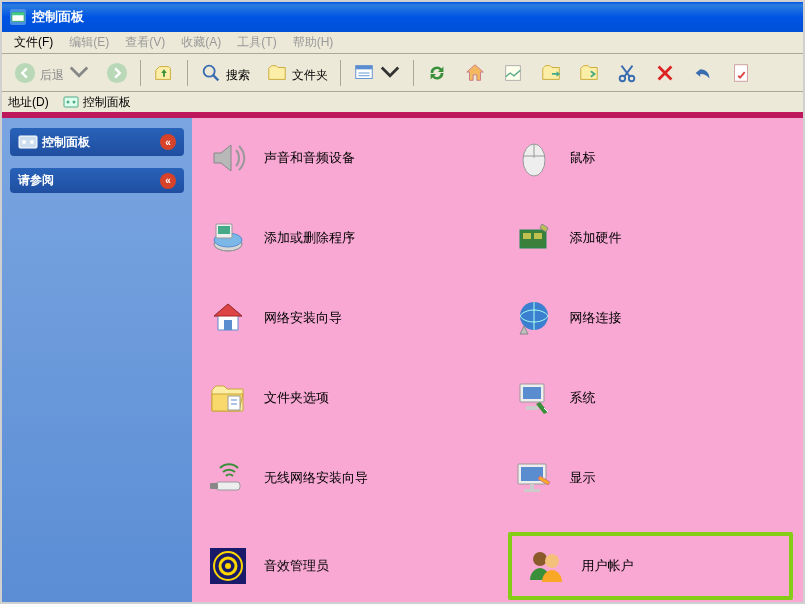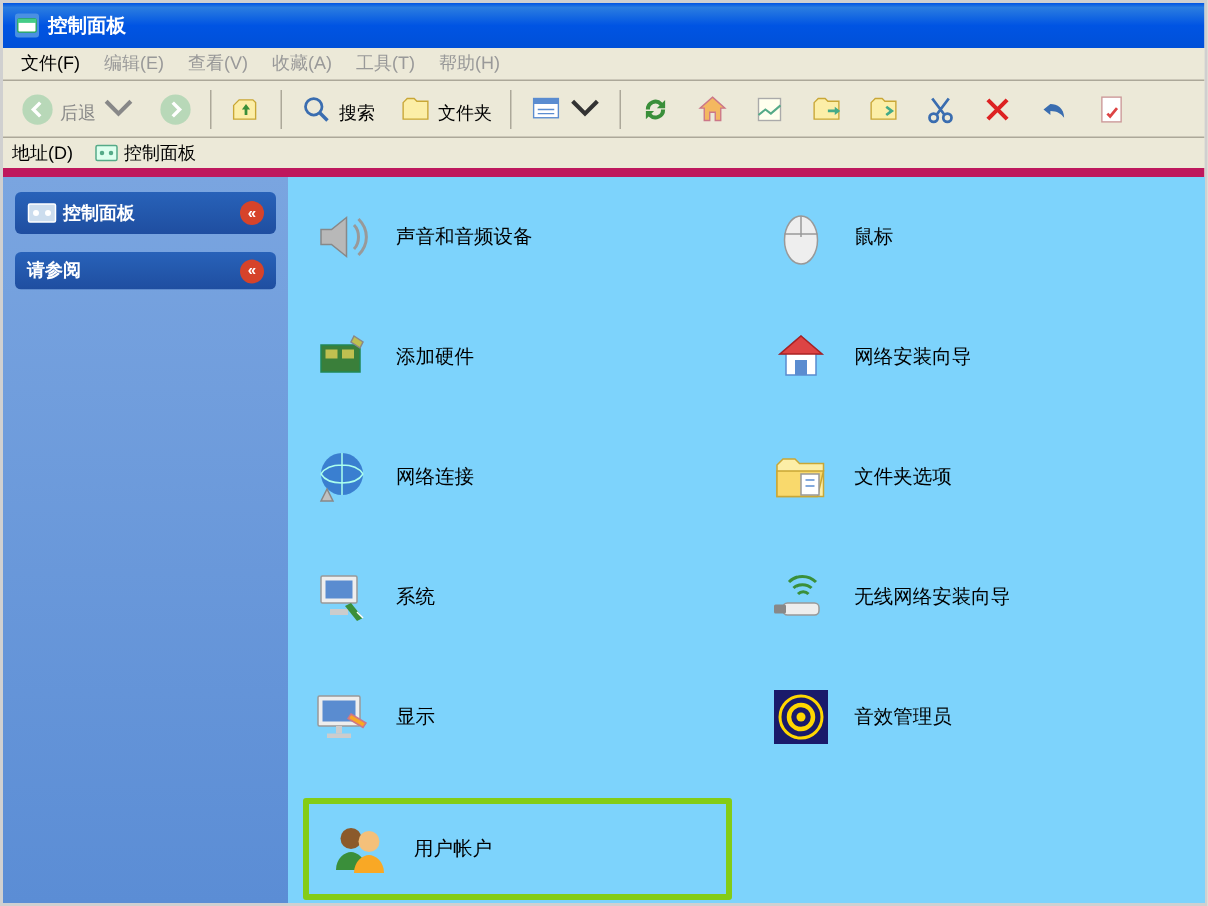--- a/index.html
+++ b/index.html
@@ -19,21 +19,21 @@
 .addressbar .label { color: #000; }
 .addressbar .field { flex: 0 0 auto; display: flex; align-items: center; gap: 4px; padding: 1px 4px; }
 .content { display: flex; height: calc(604px - 30px - 22px - 38px - 26px - 4px); }
 .sidebar { width: 190px; background: linear-gradient(to bottom, #7aa5e0, #5b8dd5); padding: 10px 8px; }
 .panel { background: #eff3ff; border-radius: 4px; margin-bottom: 12px; overflow: hidden; }
 .panel-head { background: linear-gradient(to bottom, #2862b9, #1f4ea0); color: white; font-weight: bold; padding: 4px 8px; display: flex; align-items: center; justify-content: space-between; font-size: 12px; }
 .panel-head .chev { width: 16px; height: 16px; background: #d6432a; border-radius: 50%; display: flex; align-items: center; justify-content: center; color: white; font-size: 10px; }
 .panel-body { padding: 8px; }
 .panel-link { display: flex; align-items: center; gap: 6px; padding: 3px 0; color: #215dc6; cursor: pointer; }
 .panel-head .picon { width: 20px; height: 20px; margin-right: 4px; }
-.main { flex: 1; background: #7dd3fc; padding: 14px 10px; overflow: auto; }
+.main { flex: 1; background: #f9a8d4; padding: 14px 10px; overflow: auto; }
 .grid { display: grid; grid-template-columns: 1fr 1fr; gap: 28px 20px; }
 .cpl { display: flex; align-items: center; gap: 14px; cursor: pointer; padding: 4px; }
 .cpl .ic { width: 44px; height: 44px; display: flex; align-items: center; justify-content: center; }
 .cpl .lbl { font-size: 13px; color: #000; }
 .cpl.highlight { border: 4px solid #84cc16; border-radius: 2px; padding: 8px 12px; }
 </style>
 </head>
 <body>
 
 <div class="titlebar">
@@ -212,20 +212,32 @@
         <span class="ic">
             <svg viewBox="0 0 44 44">
               <ellipse cx="22" cy="24" rx="11" ry="16" fill="#eee" stroke="#999"></ellipse>
               <line x1="22" y1="8" x2="22" y2="22" stroke="#999"></line>
               <line x1="11" y1="20" x2="33" y2="20" stroke="#999"></line>
             </svg>
           </span>
         <span class="lbl">鼠标</span>
       </div>
 
+      <div class="cpl">
+        <span class="ic">
+            <svg viewBox="0 0 44 44">
+              <ellipse cx="22" cy="28" rx="14" ry="7" fill="#d8d8d8" stroke="#999"></ellipse>
+              <ellipse cx="22" cy="28" rx="14" ry="7" fill="none" stroke="#999"></ellipse>
+              <ellipse cx="22" cy="24" rx="14" ry="7" fill="#7bb8e8" stroke="#5a8cd0"></ellipse>
+              <rect x="10" y="8" width="16" height="14" fill="#eee" stroke="#999" rx="1"></rect>
+              <rect x="12" y="10" width="12" height="8" fill="#4a8"></rect>
+            </svg>
+          </span>
+        <span class="lbl">添加或删除程序</span>
+      </div>
 
       <div class="cpl">
         <span class="ic">
             <svg viewBox="0 0 44 44">
               <rect x="8" y="14" width="26" height="18" fill="#3a7f3a" stroke="#285"></rect>
               <rect x="11" y="17" width="8" height="6" fill="#c0c050"></rect>
               <rect x="22" y="17" width="8" height="6" fill="#c0c050"></rect>
               <path d="M30 8l6 4-2 4-6-4z" fill="#c0c050" stroke="#888"></path>
             </svg>
           </span>

